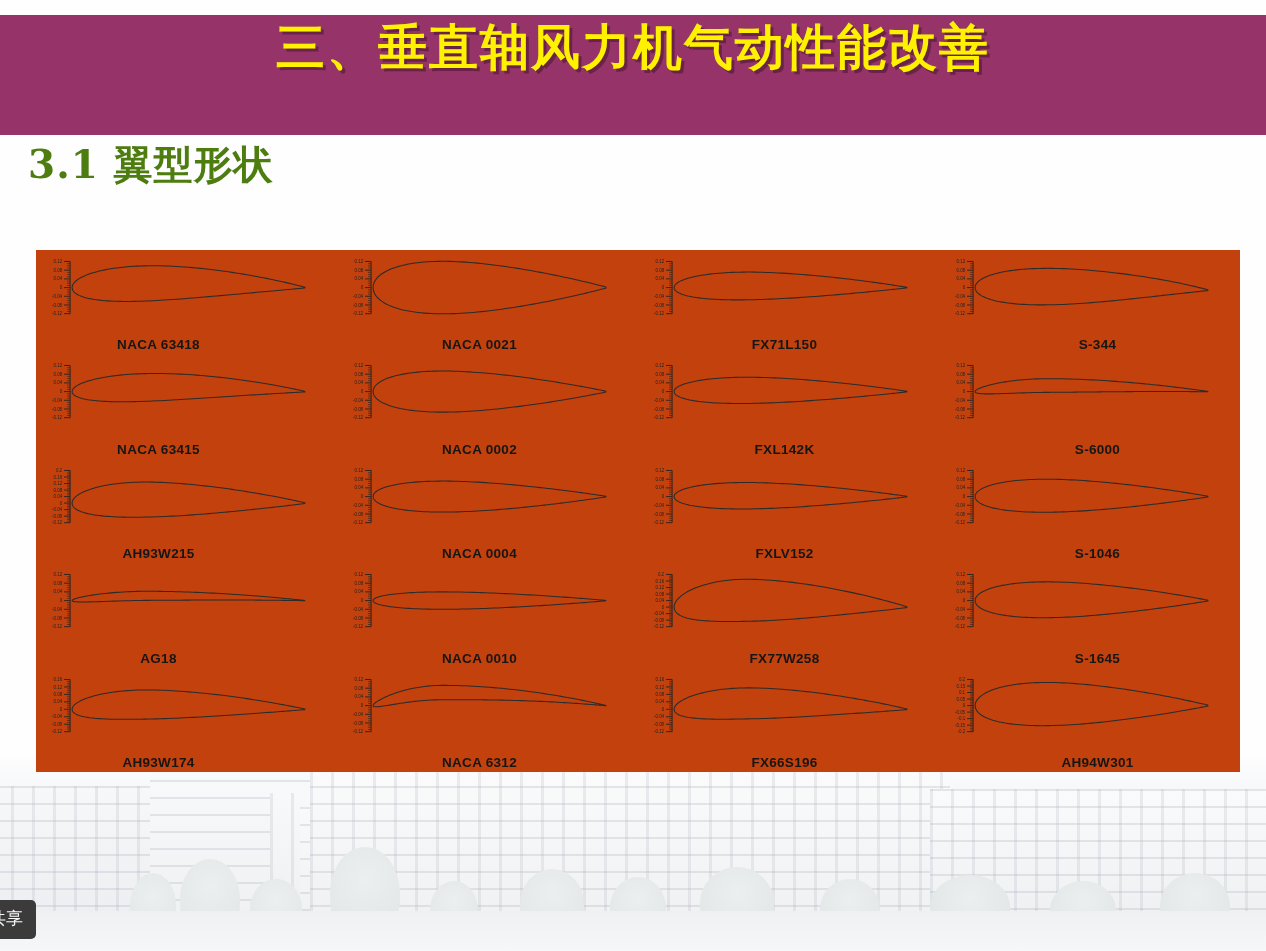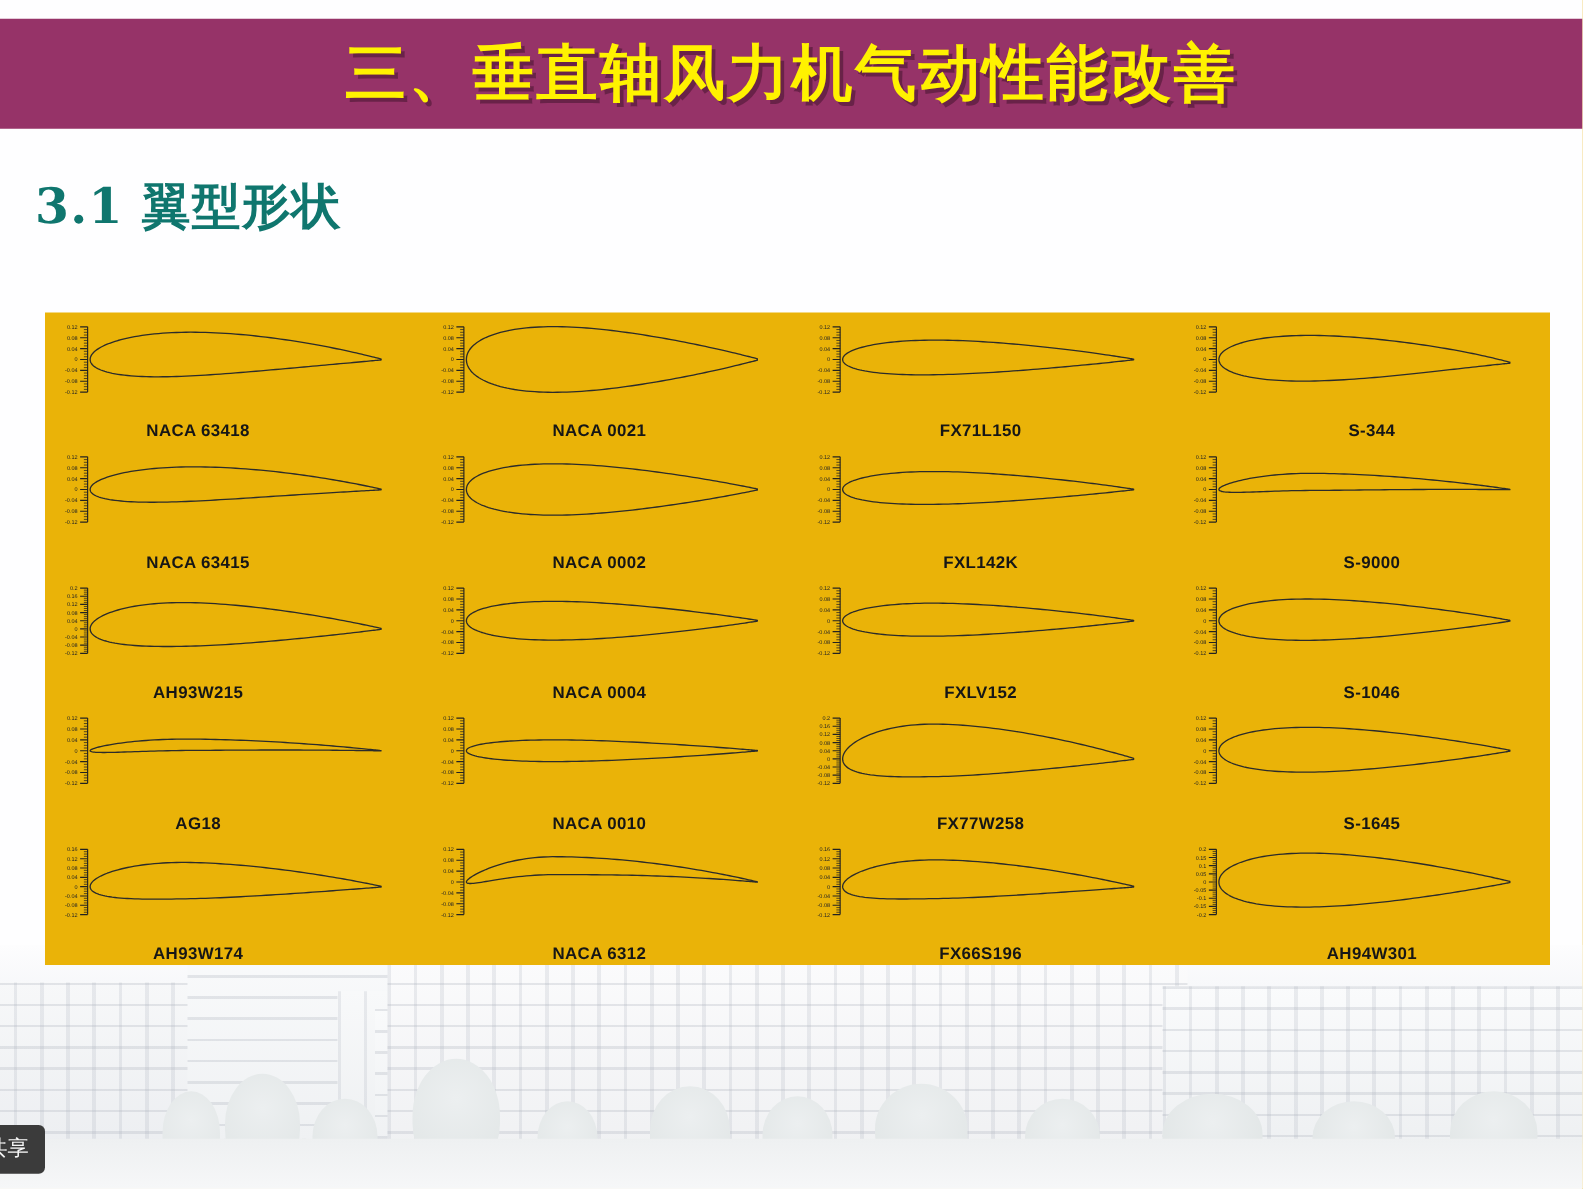--- a/index.html
+++ b/index.html
@@ -44,43 +44,43 @@
     background-image:repeating-linear-gradient(90deg,
       rgba(170,176,188,.22) 0px,rgba(170,176,188,.22) 3px,
       rgba(255,255,255,0) 3px,rgba(255,255,255,0) 21px);}
   .tree{position:absolute;bottom:12px;border-radius:50% 50% 44% 44%;
     background:radial-gradient(circle at 50% 35%,#eceff0,#dfe4e4);}
   .ground{position:absolute;left:0;right:0;bottom:0;height:40px;
     background:linear-gradient(180deg,#eef0f1 0%,#f6f7f8 100%);}
 
   
   .header-bar{
-    position:absolute;left:0;top:15px;width:1266px;height:88px;
+    position:absolute;left:0;top:15px;width:1266px;height:120px;
     background:#963368;
-    display:flex;align-items:center;justify-content:center;
+    display:flex;align-items:flex-start;justify-content:center;
   }
   .header-title{
     font-family:"DejaVu Sans","Liberation Sans",sans-serif;
     font-size:49px;font-weight:bold;color:#FFF200;letter-spacing:2px;
     text-shadow:3px 3px 0 rgba(70,20,45,.55);
     white-space:nowrap;
   }
 
   
   .section-title{
     position:absolute;left:28px;top:138px;
     font-family:"DejaVu Serif","Liberation Serif",serif;
-    font-size:39px;font-weight:bold;color:#0f766e;
+    font-size:39px;font-weight:bold;color:#4d7c0f;
     letter-spacing:1px;white-space:nowrap;
   }
 
   
   .figure-card{
     position:absolute;left:36px;top:250px;width:1204px;height:522px;
-    background:#eab308;
+    background:#c2410c;
     text-decoration:underline;
   }
   .airfoil-grid{
     position:absolute;inset:0;
     display:grid;
     grid-template-columns:repeat(4,1fr);
     grid-template-rows:repeat(5,1fr);
   }
   .airfoil-cell{position:relative;}
   .airfoil-svg{display:block;width:100%;height:72%;}
@@ -468,21 +468,21 @@
             <line class="tick-minor" x1="31" x2="34" y1="51.16666666666667" y2="51.16666666666667"></line>
             <line class="tick-major" x1="28" x2="34" y1="53.333333333333336" y2="53.333333333333336"></line>
             <text class="tick-label" x="26" y="54.93333333333334" text-anchor="end">-0.08</text>
             <line class="tick-minor" x1="31" x2="34" y1="55.5" y2="55.5"></line>
             <line class="tick-minor" x1="31" x2="34" y1="57.66666666666667" y2="57.66666666666667"></line>
             <line class="tick-minor" x1="31" x2="34" y1="59.833333333333336" y2="59.833333333333336"></line>
             <line class="tick-major" x1="28" x2="34" y1="62" y2="62"></line>
             <text class="tick-label" x="26" y="63.6" text-anchor="end">-0.12</text>
             <path class="foil-path" d="M 36.00 36.00 L 36.07 35.64 L 36.28 35.26 L 36.64 34.86 L 37.13 34.45 L 37.76 34.02 L 38.53 33.57 L 39.45 33.11 L 40.49 32.64 L 41.68 32.16 L 43.00 31.67 L 44.45 31.18 L 46.03 30.67 L 47.74 30.17 L 49.58 29.66 L 51.54 29.16 L 53.63 28.66 L 55.83 28.17 L 58.15 27.68 L 60.59 27.21 L 63.14 26.75 L 65.80 26.31 L 68.56 25.88 L 71.42 25.48 L 74.38 25.10 L 77.44 24.75 L 80.58 24.43 L 83.82 24.14 L 87.13 23.88 L 90.53 23.65 L 94.00 23.47 L 97.54 23.32 L 101.15 23.21 L 104.82 23.14 L 108.55 23.11 L 112.33 23.13 L 116.15 23.17 L 120.03 23.22 L 123.94 23.30 L 127.88 23.39 L 131.86 23.51 L 135.86 23.64 L 139.87 23.79 L 143.91 23.95 L 147.95 24.14 L 152.00 24.34 L 156.05 24.55 L 160.09 24.78 L 164.13 25.03 L 168.14 25.28 L 172.14 25.56 L 176.12 25.84 L 180.06 26.13 L 183.97 26.43 L 187.85 26.75 L 191.67 27.07 L 195.45 27.40 L 199.18 27.73 L 202.85 28.07 L 206.46 28.42 L 210.00 28.76 L 213.47 29.11 L 216.87 29.47 L 220.18 29.82 L 223.42 30.17 L 226.56 30.52 L 229.62 30.87 L 232.58 31.21 L 235.44 31.55 L 238.20 31.88 L 240.86 32.21 L 243.41 32.52 L 245.85 32.83 L 248.17 33.13 L 250.37 33.42 L 252.46 33.69 L 254.42 33.96 L 256.26 34.20 L 257.97 34.44 L 259.55 34.66 L 261.00 34.86 L 262.32 35.04 L 263.51 35.21 L 264.55 35.36 L 265.47 35.49 L 266.24 35.60 L 266.87 35.69 L 267.36 35.76 L 267.72 35.82 L 267.93 35.85 L 268.00 35.86 L 268.00 36.14 L 267.93 36.14 L 267.72 36.14 L 267.36 36.14 L 266.87 36.13 L 266.24 36.13 L 265.47 36.12 L 264.55 36.12 L 263.51 36.11 L 262.32 36.10 L 261.00 36.09 L 259.55 36.08 L 257.97 36.07 L 256.26 36.06 L 254.42 36.05 L 252.46 36.03 L 250.37 36.02 L 248.17 36.01 L 245.85 36.00 L 243.41 35.99 L 240.86 35.98 L 238.20 35.97 L 235.44 35.96 L 232.58 35.95 L 229.62 35.95 L 226.56 35.94 L 223.42 35.94 L 220.18 35.94 L 216.87 35.94 L 213.47 35.95 L 210.00 35.95 L 206.46 35.96 L 202.85 35.98 L 199.18 35.99 L 195.45 36.01 L 191.67 36.03 L 187.85 36.06 L 183.97 36.08 L 180.06 36.11 L 176.12 36.14 L 172.14 36.18 L 168.14 36.22 L 164.13 36.26 L 160.09 36.30 L 156.05 36.34 L 152.00 36.38 L 147.95 36.42 L 143.91 36.47 L 139.87 36.51 L 135.86 36.55 L 131.86 36.59 L 127.88 36.63 L 123.94 36.66 L 120.03 36.69 L 116.15 36.72 L 112.33 36.74 L 108.55 36.76 L 104.82 36.79 L 101.15 36.84 L 97.54 36.91 L 94.00 36.98 L 90.53 37.07 L 87.13 37.16 L 83.82 37.27 L 80.58 37.37 L 77.44 37.48 L 74.38 37.59 L 71.42 37.70 L 68.56 37.81 L 65.80 37.91 L 63.14 38.00 L 60.59 38.08 L 58.15 38.16 L 55.83 38.22 L 53.63 38.26 L 51.54 38.29 L 49.58 38.30 L 47.74 38.30 L 46.03 38.27 L 44.45 38.22 L 43.00 38.15 L 41.68 38.05 L 40.49 37.93 L 39.45 37.79 L 38.53 37.61 L 37.76 37.41 L 37.13 37.19 L 36.64 36.93 L 36.28 36.65 L 36.07 36.34 L 36.00 36.00 Z"></path>
           </svg>
-          <div class="airfoil-name">S-9000</div>
+          <div class="airfoil-name">S-6000</div>
         </div>
         <div class="airfoil-cell col0">
           <svg class="airfoil-svg" viewBox="0 0 300 72" preserveAspectRatio="xMidYMid meet">
             <path class="axis-line" d="M 34 10 L 34 62"></path>
             <line class="tick-major" x1="28" x2="34" y1="10" y2="10"></line>
             <text class="tick-label" x="26" y="11.6" text-anchor="end">0.2</text>
             <line class="tick-minor" x1="31" x2="34" y1="11.625" y2="11.625"></line>
             <line class="tick-minor" x1="31" x2="34" y1="13.25" y2="13.25"></line>
             <line class="tick-minor" x1="31" x2="34" y1="14.874999999999996" y2="14.874999999999996"></line>
             <line class="tick-major" x1="28" x2="34" y1="16.5" y2="16.5"></line>

